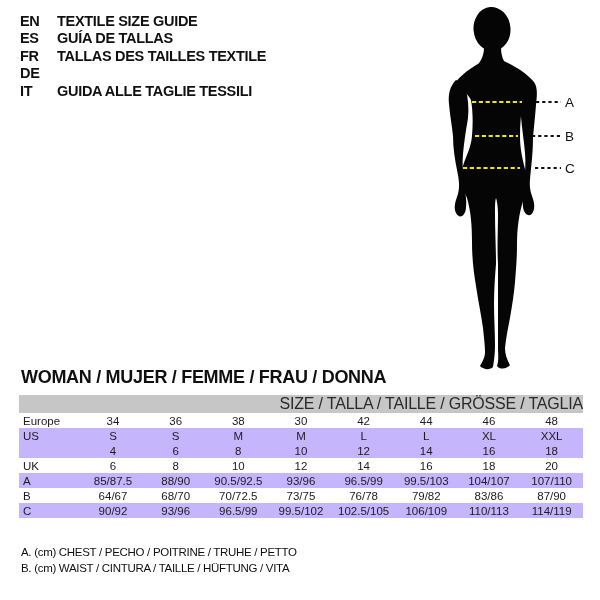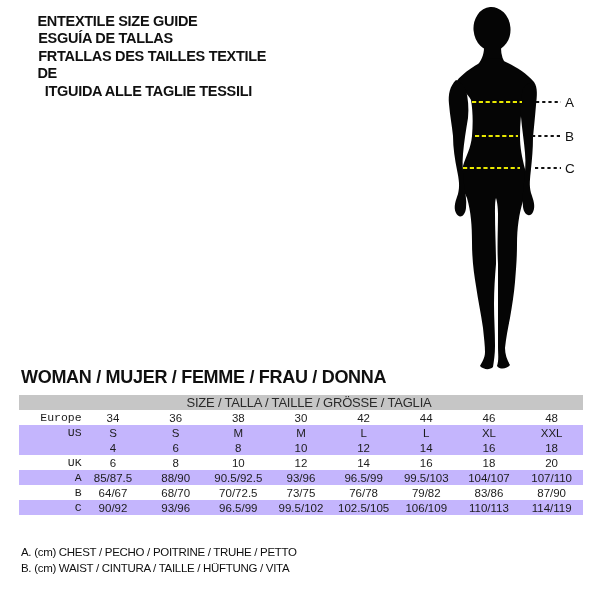--- a/index.html
+++ b/index.html
@@ -3,21 +3,21 @@
 <meta charset="utf-8">
 <style>
   html,body { margin:0; padding:0; }
   body {
     width:600px; height:600px; position:relative;
     background:#ffffff; overflow:hidden;
     font-family:"Liberation Sans", sans-serif;
     color:#151515;
   }
   
-  .lang-block { position:absolute; left:20px; top:12px;text-align:right; }
+  .lang-block { position:absolute; left:20px; top:12px; }
   .lang-row {
     display:flex; align-items:center; height:17.5px;
     font-weight:bold; font-size:14.5px; letter-spacing:-0.3px; color:#101010;
     white-space:nowrap;
   }
   .lang-code { width:37px; flex:0 0 37px; }
   
   .figure-wrap { position:absolute; left:430px; top:2px; width:170px; height:376px; }
   .figure-wrap svg { display:block; width:170px; height:376px; }
   
@@ -30,24 +30,24 @@
   .size-table {
     position:absolute; left:19px; top:395px; width:564px;
     border-collapse:collapse; table-layout:fixed;
     font-size:11.5px; color:#1c1c1c;
   }
   .size-table td, .size-table th {
     padding:0; height:15px; font-weight:normal;
     text-align:center; vertical-align:middle; white-space:nowrap;
     overflow:hidden;
   }
-  .size-table .label-col { width:76px; text-align:right; padding-left:4px;font-family:Liberation Mono, monospace; }
+  .size-table .label-col { width:76px; text-align:left; padding-left:4px; }
   .size-table .hdr-row th {
-    background:#c6c6c6; text-align:center; padding-left:16px;
-    font-size:13px; color:#2a2a2a; letter-spacing:-0.2px;
+    background:#c6c6c6; text-align:right; padding-left:16px;
+    font-size:16px; color:#2a2a2a; letter-spacing:-0.2px;
   }
   .size-table tr.shaded td { background:#c4b5fd; }
   
   .legend { position:absolute; left:21px; top:545px; }
   .legend-line {
     font-weight:normal; font-size:11.5px; line-height:15.8px;
     letter-spacing:-0.3px; color:#101010; white-space:nowrap;
   }
 </style>
 </head>

